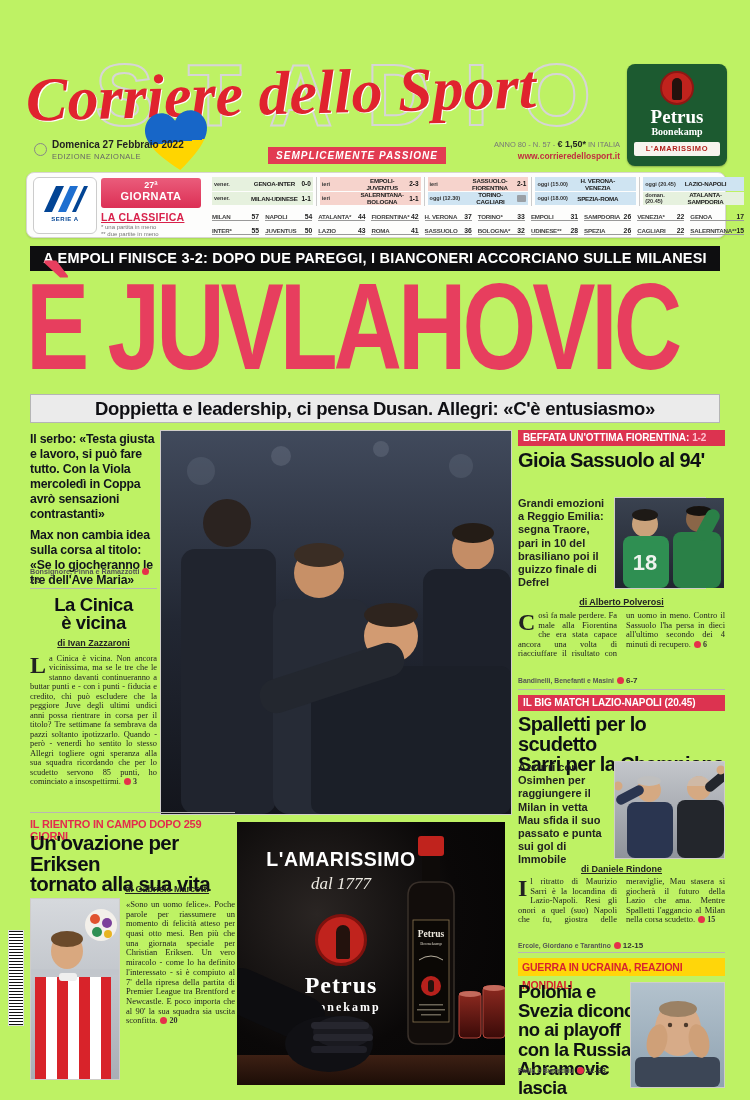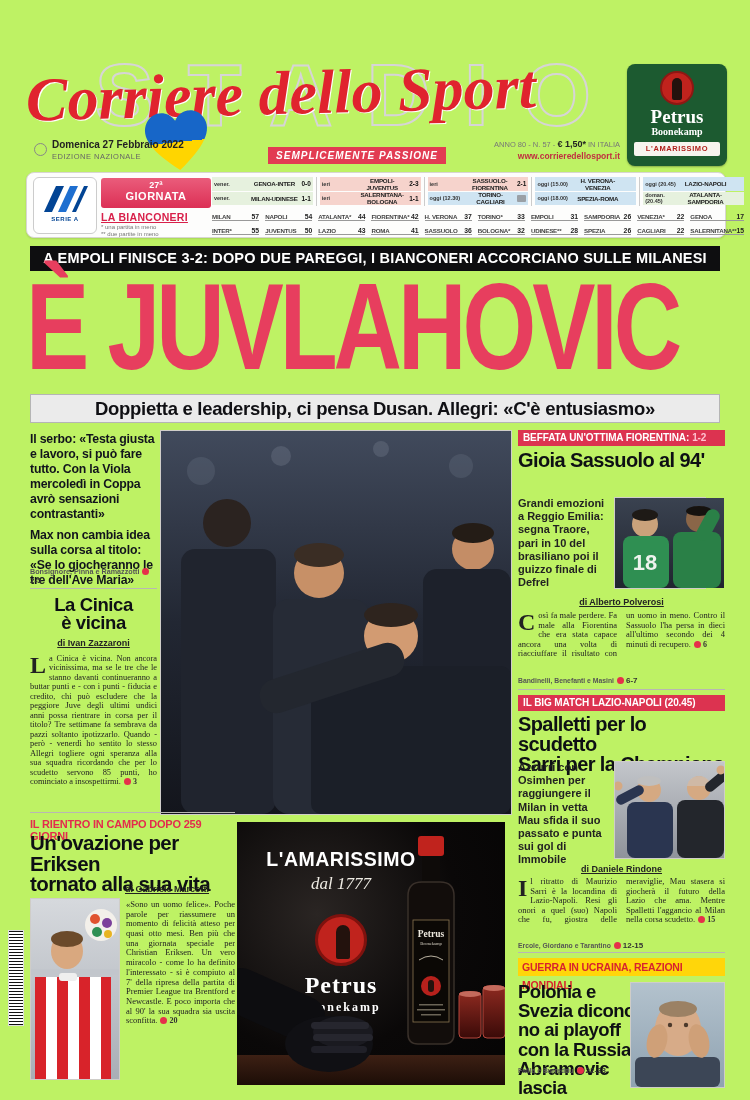--- a/index.html
+++ b/index.html
@@ -25,21 +25,21 @@
   .petrus .pcircle{margin:7px auto 2px auto;width:34px;height:34px;border-radius:50%;background:#c0231d;border:2px solid #8e1713;position:relative}
   .petrus .pfig{position:absolute;left:10px;top:5px;width:10px;height:22px;background:#23120d;border-radius:5px 5px 2px 2px}
   .petrus .pname{font-family:"Liberation Serif",serif;font-weight:bold;font-size:19px;color:#fff;line-height:1}
   .petrus .pname2{font-family:"Liberation Serif",serif;font-weight:bold;font-size:10px;color:#fff;line-height:1.2}
   .petrus .pstrip{margin:4px auto 0 auto;width:86px;height:14px;background:#f6f4ee;border-radius:2px;font-size:7.5px;font-weight:bold;color:#b01f1a;line-height:14px;letter-spacing:.6px}
 
   
   .strip{left:26px;top:172px;width:700px;height:66px;background:#fdfdfc;border:1px solid #d8d6d2;border-radius:8px;box-shadow:0 1px 2px rgba(0,0,0,.12)}
   .salogo{left:33px;top:177px;width:64px;height:57px;background:#fff;border:1px solid #ccc;border-radius:6px;text-align:center;padding-top:4px}
   .salogo .satext{font-size:6px;font-weight:bold;color:#024494;letter-spacing:.5px}
-  .giornata{left:101px;top:178px;width:110px;height:30px;background:linear-gradient(180deg,#ea5c7b,#dc2f55);border-radius:3px;color:#fff;text-align:center;padding-top:3px}
+  .giornata{left:101px;top:178px;width:100px;height:30px;background:linear-gradient(180deg,#ea5c7b,#dc2f55);border-radius:3px;color:#fff;text-align:center;padding-top:3px}
   .giornata .g1{font-size:9px;font-weight:bold;line-height:1}
   .giornata .g2{font-size:11px;font-weight:bold;letter-spacing:.5px;line-height:1.2}
   .cllabel{left:101px;top:211px;font-size:10.5px;font-weight:bold;color:#d8204a;text-decoration:underline;letter-spacing:.3px}
   .clnotes{left:101px;top:224px;font-size:6px;color:#777;line-height:1.2}
   .fixtures{left:212px;top:177px;width:532px;height:29px;display:flex}
   .fxgroup{flex:1;border-left:1px solid #ccc;padding-left:3px;margin-left:3px}
   .fxgroup:first-child{border-left:none;margin-left:0;padding-left:0}
   .fx{display:flex;align-items:center;height:13.5px;margin-bottom:1px;padding:0 2px}
   .fxl{width:36px;font-size:5.5px;font-weight:bold;color:#333}
   .fxm{flex:1;font-size:6.2px;font-weight:bold;color:#222;text-align:center;letter-spacing:-.2px}
@@ -167,21 +167,21 @@
       <polygon points="22,4 30,4 18,30 10,30" fill="#024494"></polygon>
       <polygon points="36,4 44,4 32,30 24,30" fill="#1e6fd0"></polygon>
       <polygon points="50,4 54,4 42,30 38,30" fill="#024494"></polygon>
     </svg>
     <div class="satext">SERIE A</div>
   </div>
   <div class="abs giornata">
     <div class="g1">27ª</div>
     <div class="g2">GIORNATA</div>
   </div>
-  <div class="abs cllabel">LA BIANCONERI</div>
+  <div class="abs cllabel">LA CLASSIFICA</div>
   <div class="abs clnotes">
     <div>* una partita in meno</div>
     <div>** due partite in meno</div>
   </div>
 
   <div class="abs fixtures">
     <div class="fxgroup">
       <div class="fx f-fri">
           <span class="fxl">vener.</span>
           <span class="fxm">GENOA-INTER</span>

